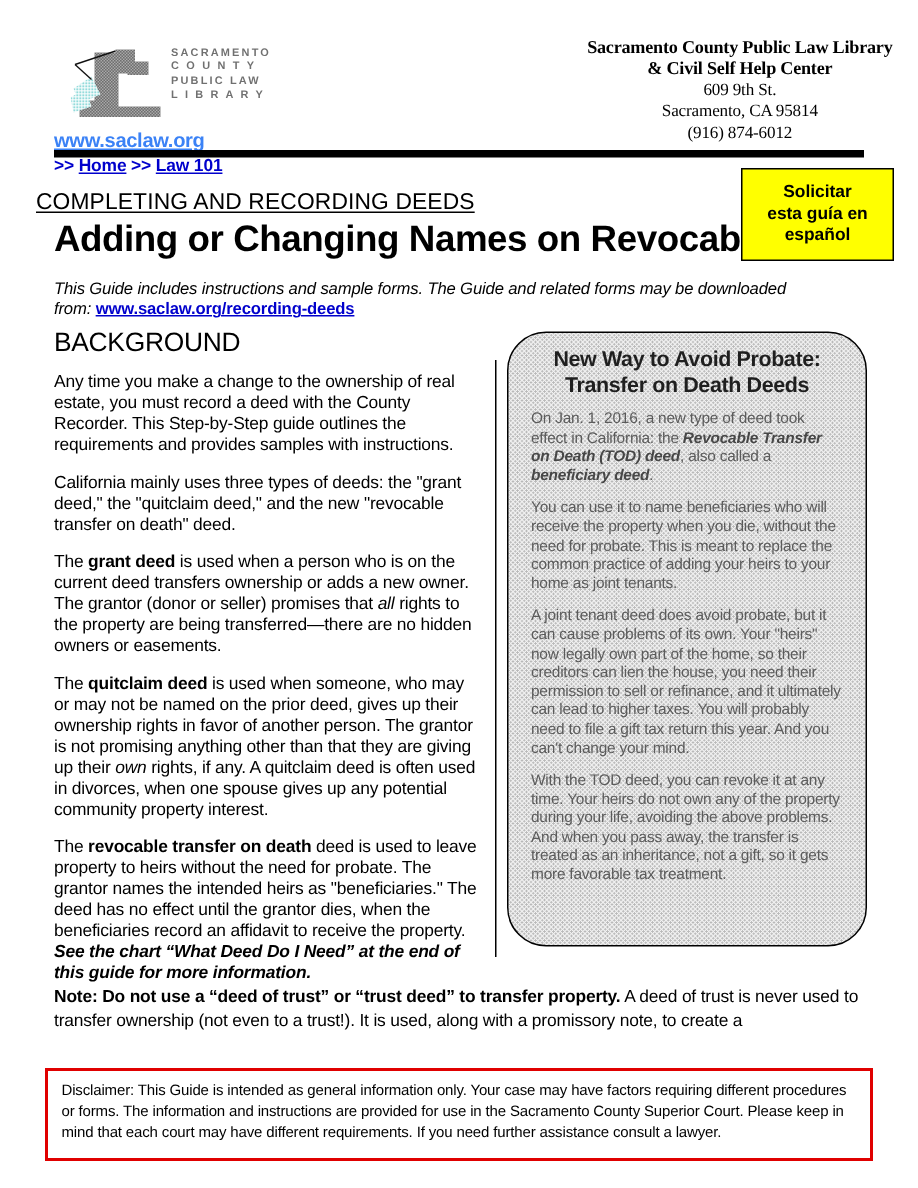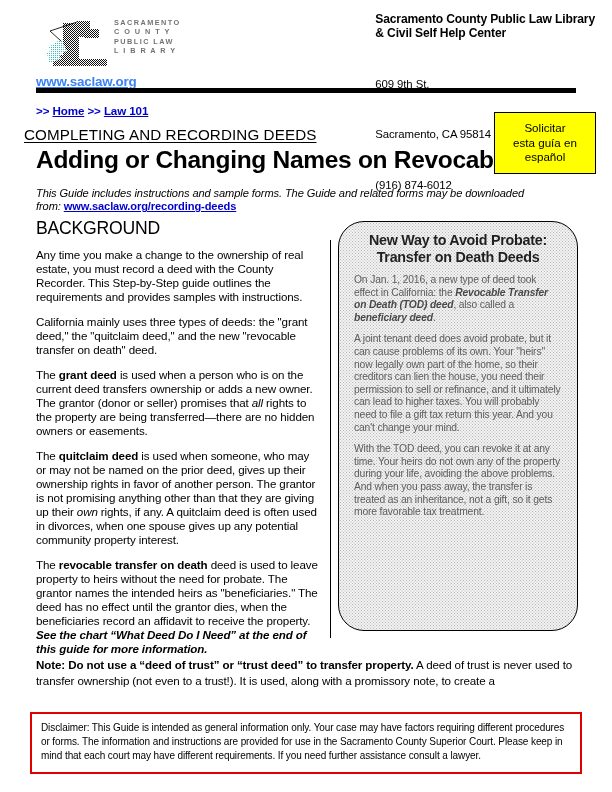--- a/index.html
+++ b/index.html
@@ -19,21 +19,21 @@
   .page {
     position: absolute;
     left: 0; top: 0;
     width: 612px;
     height: 792px;
   }
 
   
   .header {
     position: absolute;
-    left: 0; top: 0;
+    left: 0; top: 12px;
     width: 612px;
     height: 96px;
   }
   .logo-block {
     position: absolute;
     left: 47px;
     top: 17px;
     width: 150px;
     height: 50px;
     display: flex;
@@ -58,32 +58,32 @@
     letter-spacing: 1.45px;
     color: #3a3a3a;
     white-space: nowrap;
     opacity: .72;
   }
 
   .addr {
     position: absolute;
     right: 17px;
     top: 12px;
-    text-align: left;
+    text-align: center;
     line-height: 14.4px;
+    font-family: Liberation Serif, serif;
   }
   .addr .l1, .addr .l2 {
     font-size: 12.1px;
     font-weight: bold;
     letter-spacing: -0.15px;
   }
   .addr .l3, .addr .l4, .addr .l5 {
     font-size: 11.4px;
     letter-spacing: -0.1px;
-    margin-top: 36px;
   }
 
   .site-link {
     position: absolute;
     left: 36px;
     top: 74px;
     font-size: 13.4px;
     font-weight: bold;
     color: #3b82f6;
     text-decoration: underline;
@@ -147,21 +147,21 @@
     border: 1.6px solid #000000;
     display: flex;
     flex-direction: column;
     align-items: center;
     justify-content: center;
     line-height: 14.5px;
     text-align: center;
   }
   .spanish-box span {
     font-size: 11.6px;
-    font-weight: normal;
+    font-weight: bold;
     color: #000000;
   }
 
   
   .intro {
     position: absolute;
     left: 36px;
     top: 187px;
     width: 500px;
     font-size: 11.1px;
@@ -359,20 +359,21 @@
   </div>
 
   <div class="divider"></div>
 
   <div class="callout">
     <h3>
       <span>New Way to Avoid Probate:</span><br>
       <span>Transfer on Death Deeds</span>
     </h3>
     <p><span>On Jan. 1, 2016, a new type of deed took effect in California: the </span><span class="bi">Revocable Transfer on Death (TOD) deed</span><span>, also called a </span><span class="bi">beneficiary deed</span><span>.</span></p>
+    <p>You can use it to name beneficiaries who will receive the property when you die, without the need for probate. This is meant to replace the common practice of adding your heirs to your home as joint tenants.</p>
     <p>A joint tenant deed does avoid probate, but it can cause problems of its own. Your "heirs" now legally own part of the home, so their creditors can lien the house, you need their permission to sell or refinance, and it ultimately can lead to higher taxes. You will probably need to file a gift tax return this year. And you can't change your mind.</p>
     <p>With the TOD deed, you can revoke it at any time. Your heirs do not own any of the property during your life, avoiding the above problems. And when you pass away, the transfer is treated as an inheritance, not a gift, so it gets more favorable tax treatment.</p>
   </div>
 
   <div class="note"><b>Note: Do not use a “deed of trust” or “trust deed” to transfer property.</b><span> A deed of trust is never used to transfer ownership (not even to a trust!). It is used, along with a promissory note, to create a</span></div>
 
   <div class="disclaimer">
     <span>Disclaimer: This Guide is intended as general information only. Your case may have factors requiring different procedures or forms. The information and instructions are provided for use in the Sacramento County Superior Court. Please keep in mind that each court may have different requirements. If you need further assistance consult a lawyer.</span>
   </div>
 

